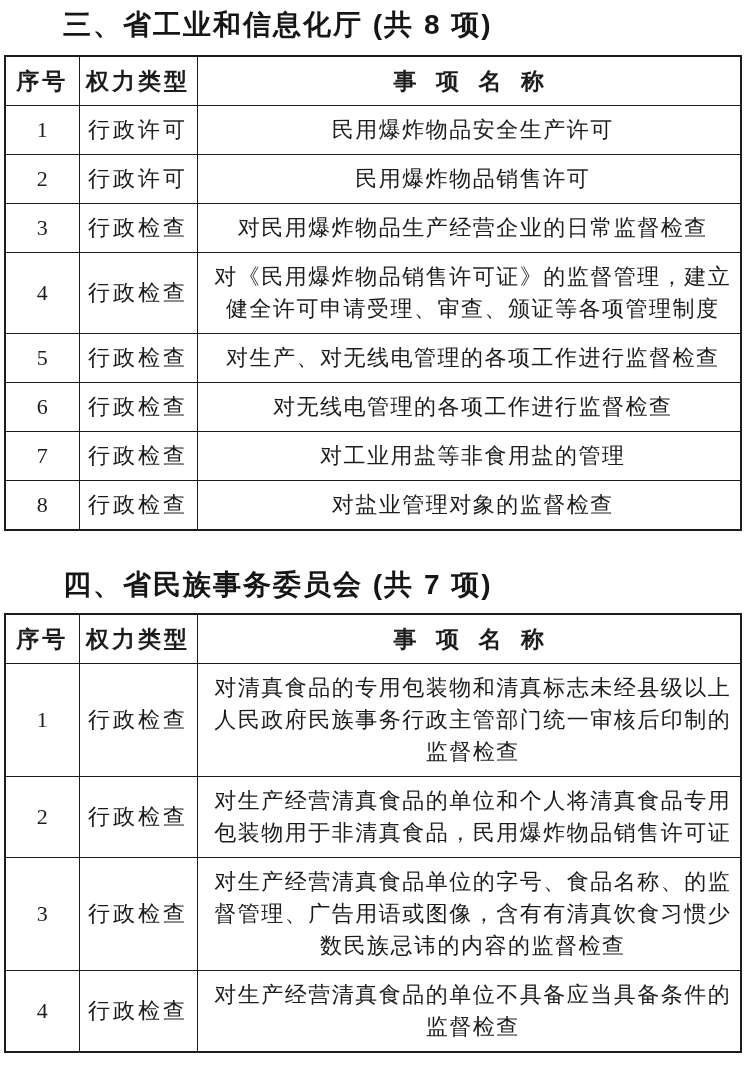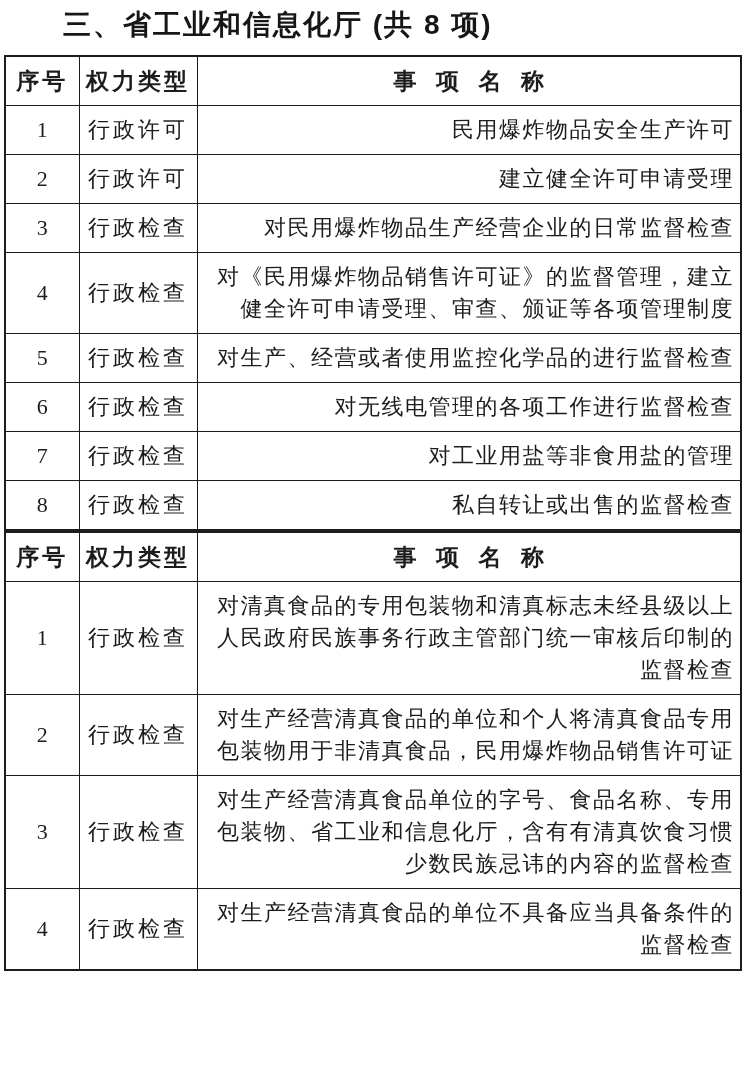--- a/index.html
+++ b/index.html
@@ -65,21 +65,21 @@
     font-size: 23px;
     padding: 8px 2px;
   }
   td.cell-type {
     text-align: center;
     letter-spacing: 3px;
     padding: 8px 2px;
     font-family: Liberation Serif, serif;
   }
   td.cell-name {
-    text-align: right;
+    text-align: center;
     letter-spacing: 1.5px;
     padding: 8px 6px 8px 14px;
     word-break: break-all;
   }
 </style>
 </head>
 <body>
 
 <div class="page">
 
@@ -102,63 +102,64 @@
 
           <tr>
             <td class="cell-index">1</td>
             <td class="cell-type">行政许可</td>
             <td class="cell-name">民用爆炸物品安全生产许可</td>
           </tr>
 
           <tr>
             <td class="cell-index">2</td>
             <td class="cell-type">行政许可</td>
-            <td class="cell-name">建立健全许可申请受理</td>
+            <td class="cell-name">民用爆炸物品销售许可</td>
           </tr>
 
           <tr>
             <td class="cell-index">3</td>
             <td class="cell-type">行政检查</td>
             <td class="cell-name">对民用爆炸物品生产经营企业的日常监督检查</td>
           </tr>
 
           <tr>
             <td class="cell-index">4</td>
             <td class="cell-type">行政检查</td>
             <td class="cell-name">对《民用爆炸物品销售许可证》的监督管理，建立健全许可申请受理、审查、颁证等各项管理制度</td>
           </tr>
 
           <tr>
             <td class="cell-index">5</td>
             <td class="cell-type">行政检查</td>
-            <td class="cell-name">对生产、经营或者使用监控化学品的进行监督检查</td>
+            <td class="cell-name">对生产、对无线电管理的各项工作进行监督检查</td>
           </tr>
 
           <tr>
             <td class="cell-index">6</td>
             <td class="cell-type">行政检查</td>
             <td class="cell-name">对无线电管理的各项工作进行监督检查</td>
           </tr>
 
           <tr>
             <td class="cell-index">7</td>
             <td class="cell-type">行政检查</td>
             <td class="cell-name">对工业用盐等非食用盐的管理</td>
           </tr>
 
           <tr>
             <td class="cell-index">8</td>
             <td class="cell-type">行政检查</td>
-            <td class="cell-name">私自转让或出售的监督检查</td>
+            <td class="cell-name">对盐业管理对象的监督检查</td>
           </tr>
         </tbody>
     </table>
   </div>
 
   <div class="section section-2">
+    <h2 class="section-title">四、省民族事务委员会 (共 7 项)</h2>
     <table class="powers-table">
       <colgroup>
         <col class="c-index">
           <col class="c-type">
           <col class="c-name">
       </colgroup>
       <thead>
         <tr>
           <th class="h-index">序号</th>
           <th class="h-type">权力类型</th>
@@ -175,21 +176,21 @@
 
           <tr>
             <td class="cell-index">2</td>
             <td class="cell-type">行政检查</td>
             <td class="cell-name">对生产经营清真食品的单位和个人将清真食品专用包装物用于非清真食品，民用爆炸物品销售许可证</td>
           </tr>
 
           <tr>
             <td class="cell-index">3</td>
             <td class="cell-type">行政检查</td>
-            <td class="cell-name">对生产经营清真食品单位的字号、食品名称、专用包装物、省工业和信息化厅，含有有清真饮食习惯少数民族忌讳的内容的监督检查</td>
+            <td class="cell-name">对生产经营清真食品单位的字号、食品名称、的监督管理、广告用语或图像，含有有清真饮食习惯少数民族忌讳的内容的监督检查</td>
           </tr>
 
           <tr>
             <td class="cell-index">4</td>
             <td class="cell-type">行政检查</td>
             <td class="cell-name">对生产经营清真食品的单位不具备应当具备条件的监督检查</td>
           </tr>
         </tbody>
     </table>
   </div>

